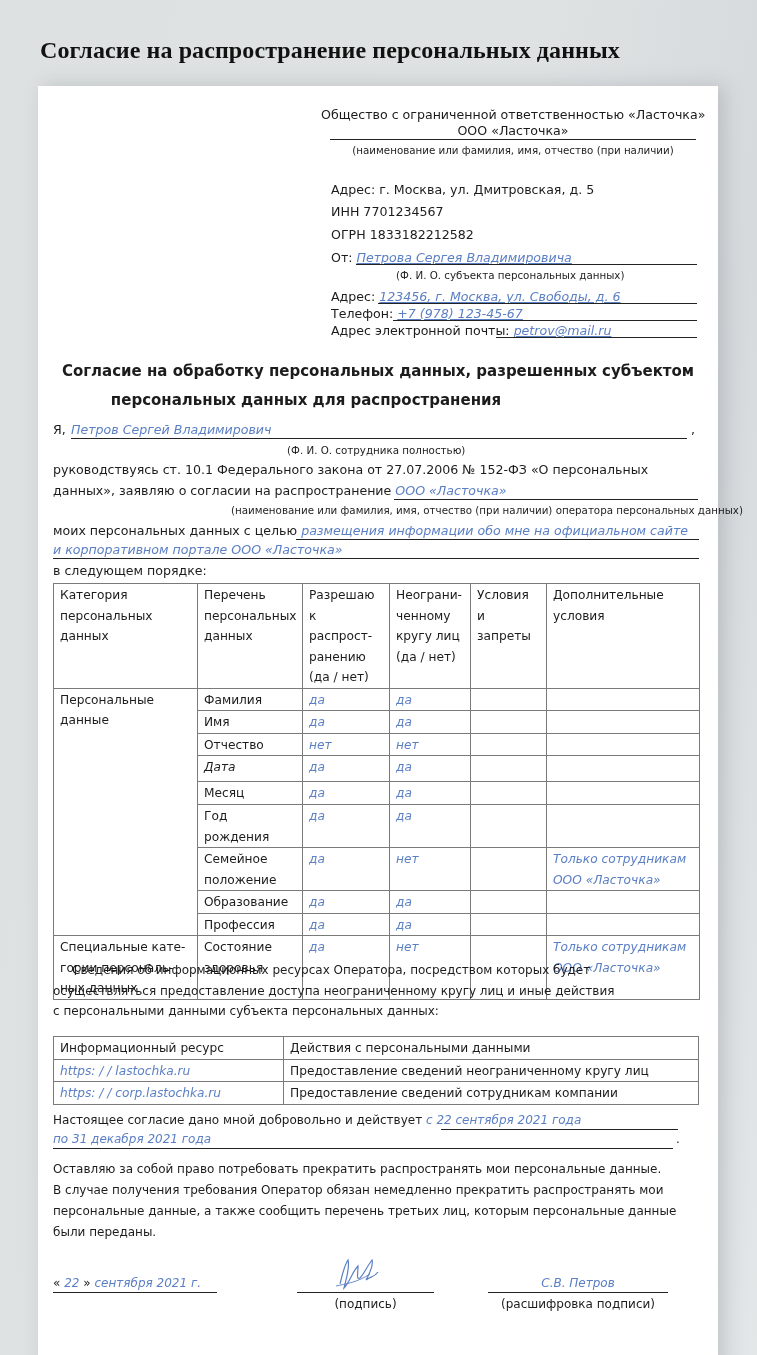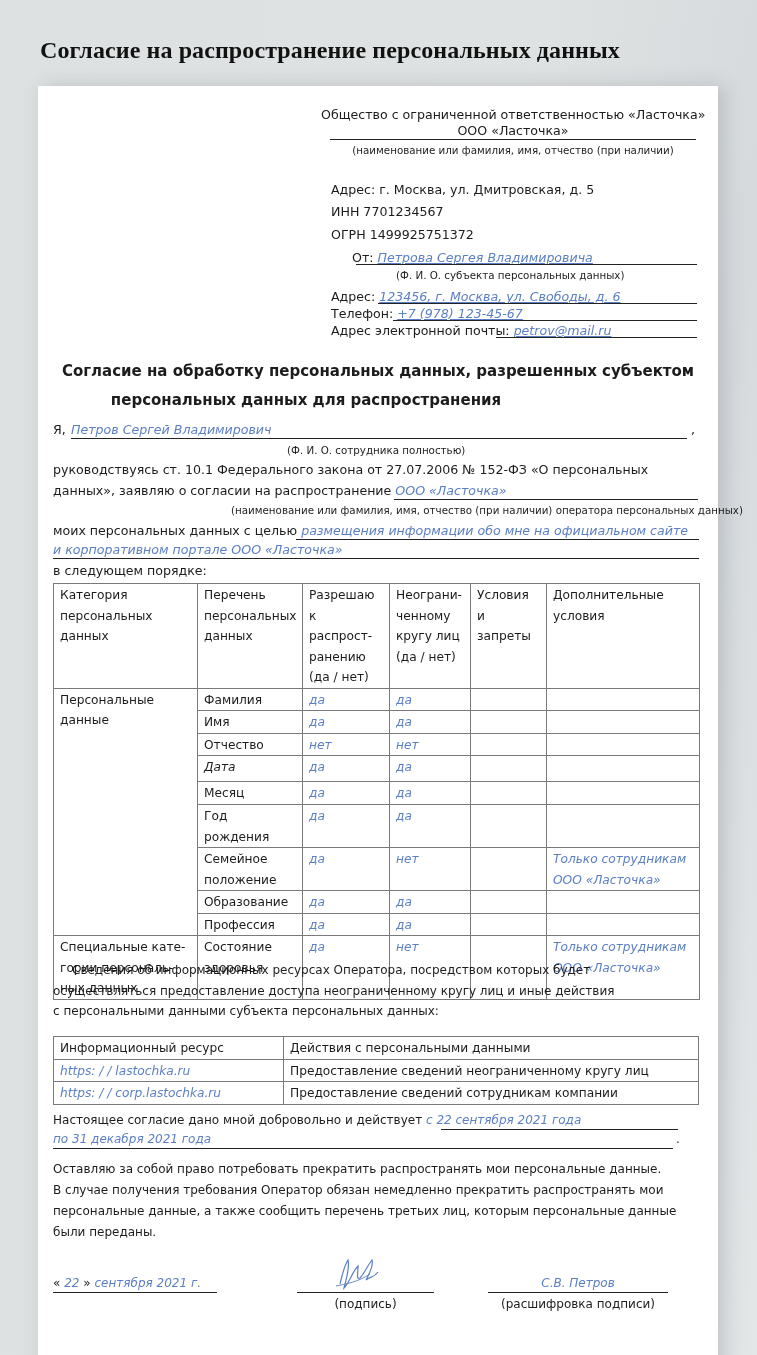--- a/index.html
+++ b/index.html
@@ -47,23 +47,23 @@
 <div class="doc-title">Согласие на распространение персональных данных</div>
 
 <div class="page">
 
   <div class="abs t13" style="left:283px; top:21px;">Общество с ограниченной ответственностью «Ласточка»</div>
   <div class="abs t13 center" style="left:292px; top:37px; width:366px;">ООО «Ласточка»</div>
   <div class="line" style="left:292px; top:53px; width:366px;"></div>
   <div class="abs t11 center" style="left:292px; top:58px; width:366px;">(наименование или фамилия, имя, отчество (при наличии)</div>
   <div class="abs t13" style="left:293px; top:96px;">Адрес: г. Москва, ул. Дмитровская, д. 5</div>
   <div class="abs t13" style="left:293px; top:118px;">ИНН 7701234567</div>
-  <div class="abs t13" style="left:293px; top:141px;">ОГРН 1499925751372</div>
-
-  <div class="abs t13" style="left:293px; top:164px;margin-left:21px;">
+  <div class="abs t13" style="left:293px; top:141px;">ОГРН 1833182212582</div>
+
+  <div class="abs t13" style="left:293px; top:164px;">
     <span>От:</span>
     <span class="hw u">Петрова Сергея Владимировича</span>
   </div>
   <div class="line" style="left:318px; top:178px; width:341px;"></div>
   <div class="abs t11" style="left:358px; top:183px;">(Ф. И. О. субъекта персональных данных)</div>
 
   <div class="abs t13" style="left:293px; top:203px;">
     <span>Адрес:</span>
     <span class="hw u">123456, г. Москва, ул. Свободы, д. 6</span>
   </div>

